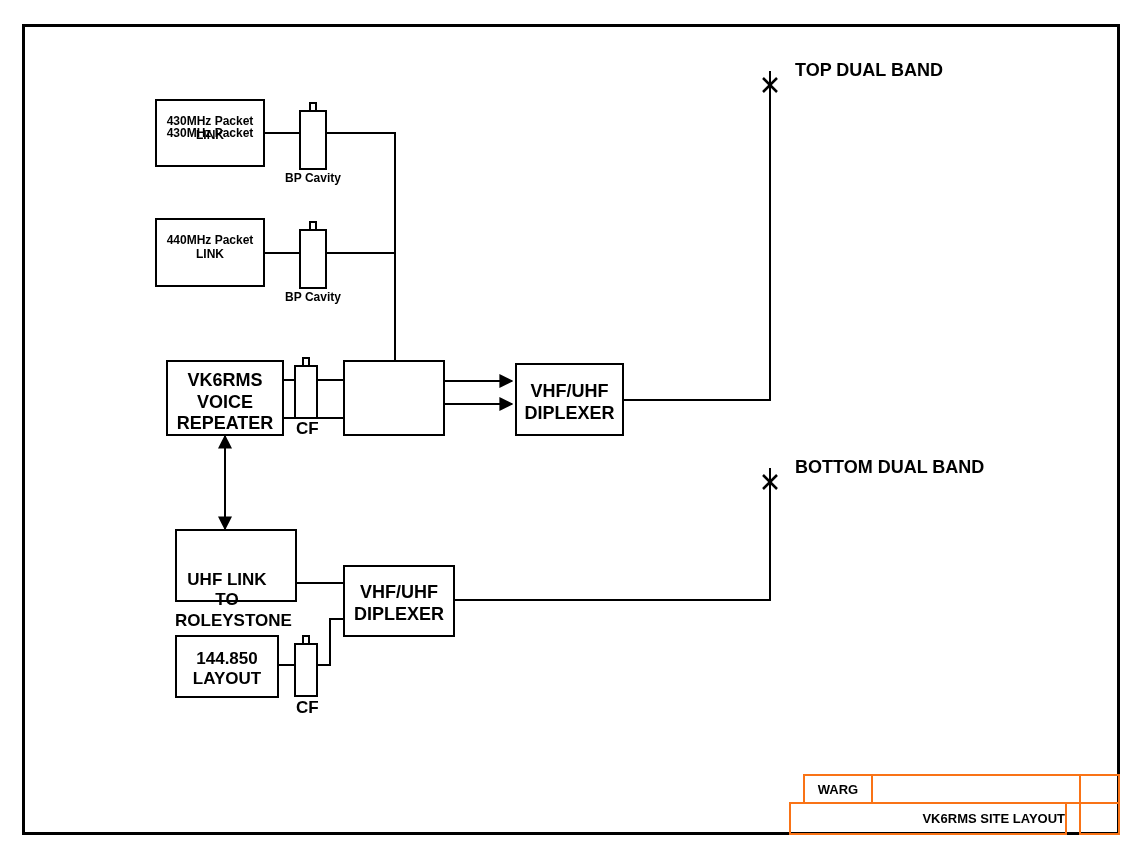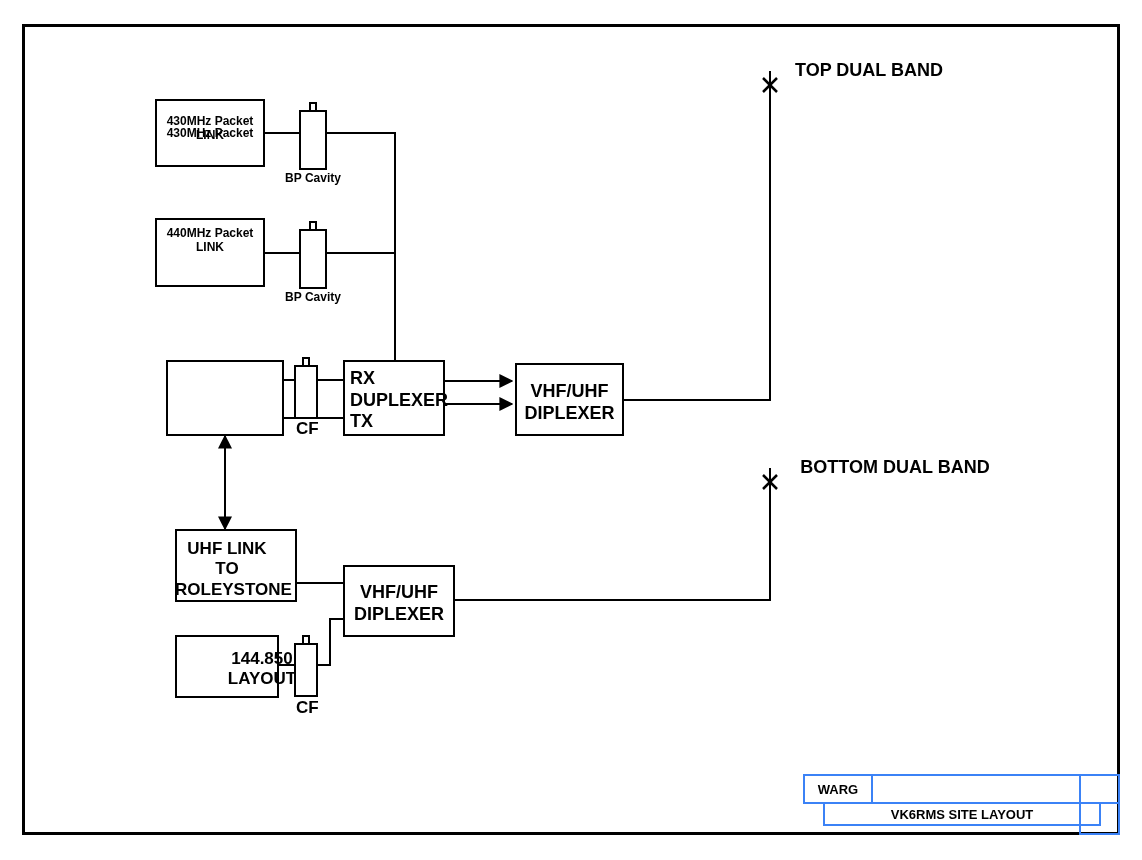--- a/index.html
+++ b/index.html
@@ -38,21 +38,21 @@
     text-align: center;
     line-height: 1.2;
   }
   .small  { font-size: 12px; }
   .med    { font-size: 17px; }
   .big    { font-size: 18px; }
   svg { position: absolute; left: 0; top: 0; }
   
   .tb {
     position: absolute;
-    border: 2px solid #3b82f6;
+    border: 2px solid #f97316;
     box-sizing: border-box;
     display: flex;
     align-items: center;
     justify-content: center;
     font-weight: bold;
     font-size: 13px;
   }
 </style>
 </head>
 <body>
@@ -135,71 +135,71 @@
     <span>430MHz Packet</span>
       <br>
   </div>
 
   <div class="label small" style="left:155px; top:114px; width:110px;">
     <span>430MHz Packet</span><br>
     <span>LINK</span>
   </div>
 
   <div class="box" style="left:155px; top:218px; width:110px; height:69px;"></div>
-  <div class="label small" style="left:155px; top:226px; width:110px;">
+  <div class="label small" style="left:155px; top:233px; width:110px;">
     <span>440MHz Packet</span><br>
     <span>LINK</span>
   </div>
 
   <div class="box" style="left:166px; top:360px; width:118px; height:76px;"></div>
+  <div class="label big" style="left:166px; top:370px; width:118px;">
+    <span>VK6RMS</span><br>
+    <span>VOICE</span><br>
+    <span>REPEATER</span>
+  </div>
 
   <div class="box" style="left:343px; top:360px; width:102px; height:76px;"></div>
-  <div class="label big" style="left:350px; top:368px; width:95px; text-align:left;">
-    <span>RX</span><br>
-    <span>DUPLEXER</span><br>
-    <span>TX</span>
-  </div>
 
   <div class="box" style="left:515px; top:363px; width:109px; height:73px;"></div>
   <div class="label big" style="left:515px; top:381px; width:109px;">
     <span>VHF/UHF</span><br>
     <span>DIPLEXER</span>
   </div>
 
   <div class="box" style="left:175px; top:529px; width:122px; height:73px;"></div>
-  <div class="label med" style="left:175px; top:539px; width:104px;">
+  <div class="label med" style="left:175px; top:570px; width:104px;">
     <span>UHF LINK</span><br>
     <span>TO</span><br>
     <span>ROLEYSTONE</span>
   </div>
 
   <div class="box" style="left:343px; top:565px; width:112px; height:72px;"></div>
   <div class="label big" style="left:343px; top:582px; width:112px;">
     <span>VHF/UHF</span><br>
     <span>DIPLEXER</span>
   </div>
 
   <div class="box" style="left:175px; top:635px; width:104px; height:63px;"></div>
-  <div class="label med" style="left:175px; top:649px; width:104px;padding-left:35px;">
+  <div class="label med" style="left:175px; top:649px; width:104px;">
     <span>144.850</span><br>
     <span>LAYOUT</span>
   </div>
 
   <div class="label small" style="left:283px; top:171px; width:60px;">BP Cavity</div>
   <div class="label small" style="left:283px; top:290px; width:60px;">BP Cavity</div>
   <div class="label med" style="left:296px; top:419px; width:22px;">CF</div>
   <div class="label med" style="left:296px; top:698px; width:22px;">CF</div>
 
   <div class="label big" style="left:795px; top:60px; width:160px; text-align:left;">TOP DUAL BAND</div>
-  <div class="label big" style="left:795px; top:457px; width:200px; text-align:center;">BOTTOM DUAL BAND</div>
+  <div class="label big" style="left:795px; top:457px; width:200px; text-align:left;">BOTTOM DUAL BAND</div>
 
   <div class="tb" style="left:803px; top:774px; width:70px; height:30px;">
     <span>WARG</span>
   </div>
   <div class="tb" style="left:871px; top:774px; width:210px; height:30px;"></div>
   <div class="tb" style="left:1079px; top:774px; width:41px; height:30px;"></div>
 
-  <div class="tb" style="left:823px; top:802px; width:278px; height:24px;">
+  <div class="tb" style="left:789px; top:802px; width:278px; height:33px;justify-content:flex-end;">
     <span>VK6RMS SITE LAYOUT</span>
   </div>
   <div class="tb" style="left:1079px; top:802px; width:41px; height:33px;"></div>
 
 </div>
 
 </body></html>

